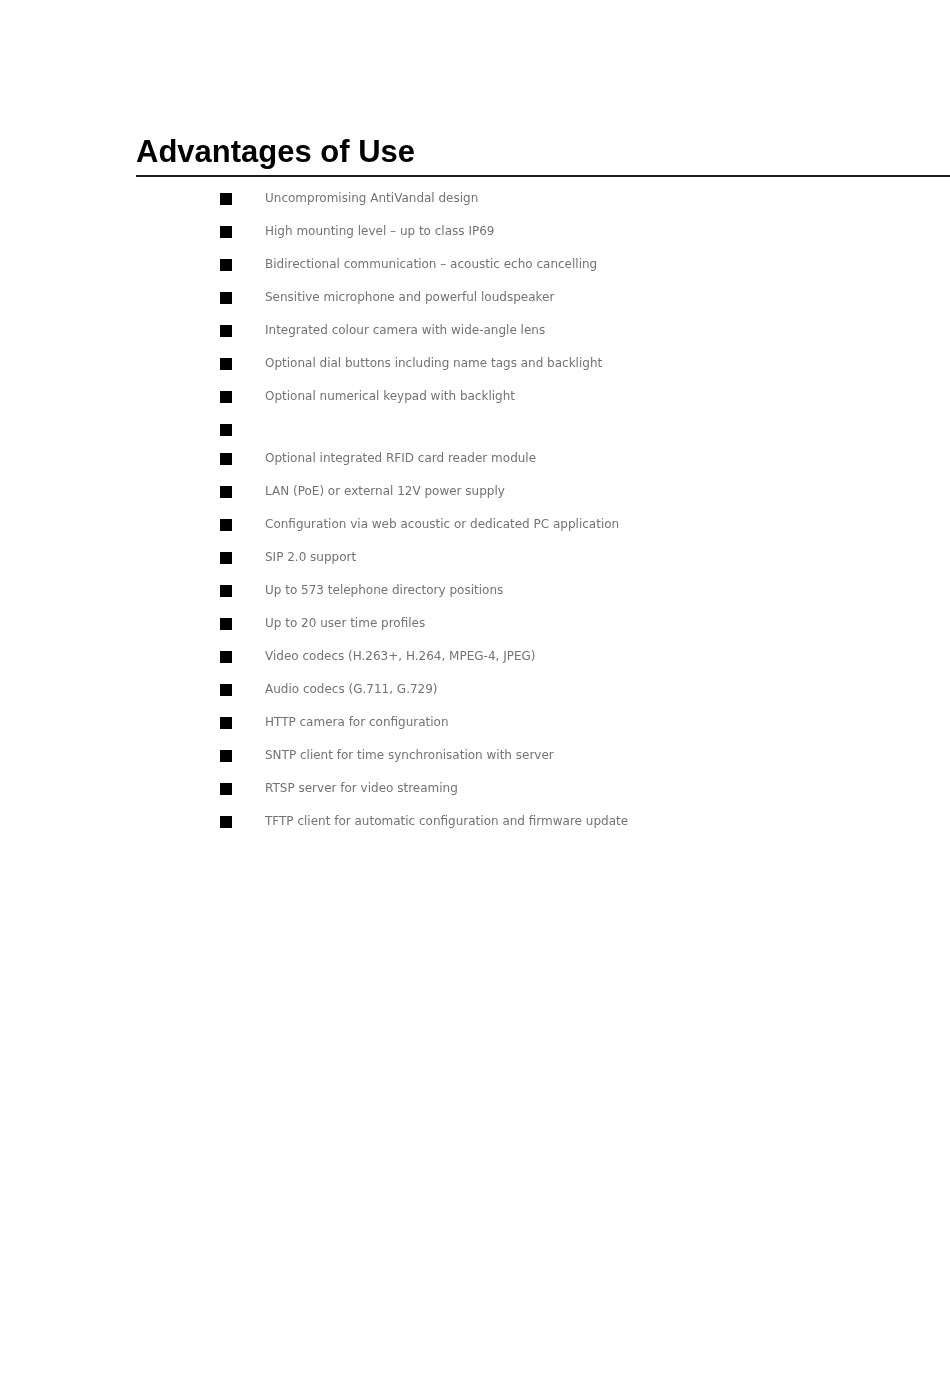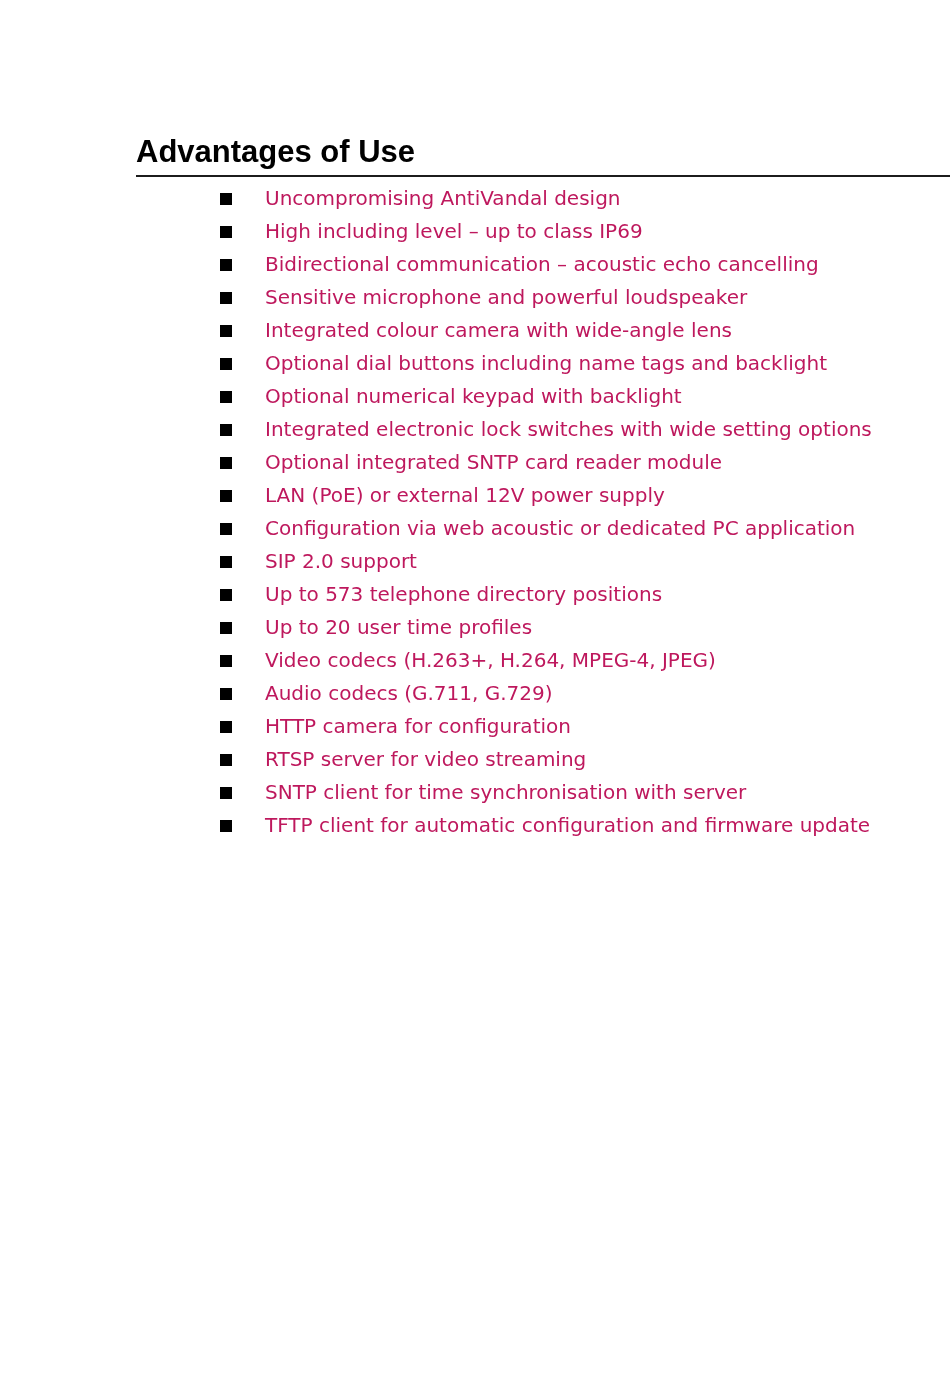--- a/index.html
+++ b/index.html
@@ -47,23 +47,23 @@
   .bullet {
     flex: 0 0 auto;
     width: 12px;
     height: 12px;
     background: #000000;
     margin-top: 5px;
     margin-right: 33px;
   }
   .item-text {
     font-family: "DejaVu Sans", sans-serif;
-    font-size: 20px;
+    font-size: 12px;
     line-height: 21px;
-    color: #be185d;
+    color: #737373;
     white-space: pre-line;
     max-width: 665px;
   }
   .page-number {
     position: absolute;
     right: 15px;
     top: 1364px;
     font-family: "Liberation Sans", sans-serif;
     font-weight: bold;
     font-size: 27px;
@@ -78,21 +78,21 @@
 
   <h1 class="page-title">Advantages of Use</h1>
 
   <ul class="advantages-list">
     <li>
       <span class="bullet"></span>
       <span class="item-text">Uncompromising AntiVandal design</span>
     </li>
     <li>
       <span class="bullet"></span>
-      <span class="item-text">High including level – up to class IP69</span>
+      <span class="item-text">High mounting level – up to class IP69</span>
     </li>
     <li>
       <span class="bullet"></span>
       <span class="item-text">Bidirectional communication – acoustic echo cancelling</span>
     </li>
     <li>
       <span class="bullet"></span>
       <span class="item-text">Sensitive microphone and powerful loudspeaker</span>
     </li>
     <li>
@@ -102,25 +102,24 @@
     <li>
       <span class="bullet"></span>
       <span class="item-text">Optional dial buttons including name tags and backlight</span>
     </li>
     <li>
       <span class="bullet"></span>
       <span class="item-text">Optional numerical keypad with backlight</span>
     </li>
     <li>
       <span class="bullet"></span>
-      <span class="item-text">Integrated electronic lock switches with wide setting options</span>
     </li>
     <li>
       <span class="bullet"></span>
-      <span class="item-text">Optional integrated SNTP card reader module</span>
+      <span class="item-text">Optional integrated RFID card reader module</span>
     </li>
     <li>
       <span class="bullet"></span>
       <span class="item-text">LAN (PoE) or external 12V power supply</span>
     </li>
     <li>
       <span class="bullet"></span>
       <span class="item-text">Configuration via web acoustic or dedicated PC application</span>
     </li>
     <li>
@@ -142,25 +141,25 @@
     <li>
       <span class="bullet"></span>
       <span class="item-text">Audio codecs (G.711, G.729)</span>
     </li>
     <li>
       <span class="bullet"></span>
       <span class="item-text">HTTP camera for configuration</span>
     </li>
     <li>
       <span class="bullet"></span>
-      <span class="item-text">RTSP server for video streaming</span>
+      <span class="item-text">SNTP client for time synchronisation with server</span>
     </li>
     <li>
       <span class="bullet"></span>
-      <span class="item-text">SNTP client for time synchronisation with server</span>
+      <span class="item-text">RTSP server for video streaming</span>
     </li>
     <li>
       <span class="bullet"></span>
       <span class="item-text">TFTP client for automatic configuration and firmware update</span>
     </li>
   </ul>
 
   <div class="page-number">8</div>
 
 </div>

